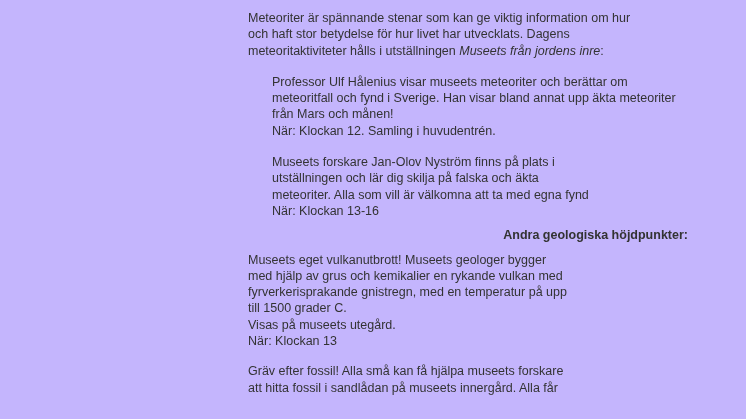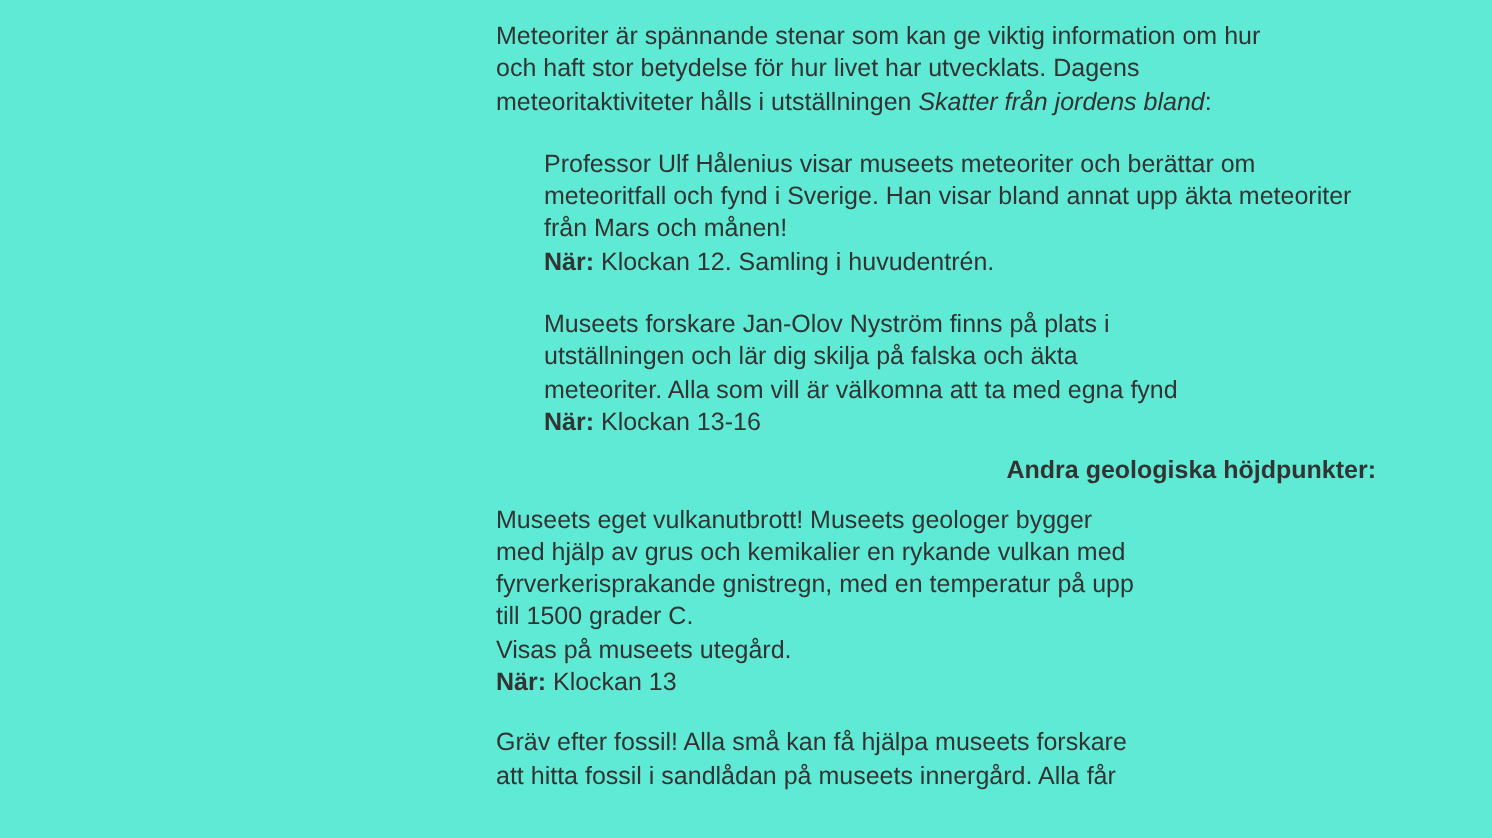--- a/index.html
+++ b/index.html
@@ -4,53 +4,53 @@
 <style>
   html, body {
     margin: 0;
     padding: 0;
     background: #ffffff;
   }
   .page {
     position: relative;
     width: 746px;
     height: 419px;
-    background: #5eead4;
+    background: #c4b5fd;
     overflow: hidden;
   }
   .doc {
     position: absolute;
     left: 248px;
     top: 10px;
     width: 440px;
     font-family: "Liberation Sans", sans-serif;
     font-size: 12.5px;
     line-height: 16.3px;
     color: #333333;
     letter-spacing: 0;
   }
   .para { margin: 0; }
   .gap-lg { margin-top: 15px; margin-left: 24px; }
   .gap-md { margin-top: 8px; }
   .gap-sm { margin-top: 14px; }
   .line { white-space: nowrap; }
-  .b { font-weight: bold; }
+  .b { font-weight: normal; }
   .i { font-style: italic; }
   .heading { font-weight: bold; text-align: right; }
 </style>
 </head>
 <body>
 
 <div class="page">
   <div class="doc">
 
     <div class="para">
       <div class="line">Meteoriter är spännande stenar som kan ge viktig information om hur</div>
       <div class="line">och haft stor betydelse för hur livet har utvecklats. Dagens</div>
-      <div class="line"><span>meteoritaktiviteter hålls i utställningen </span><span class="i">Skatter från jordens bland</span><span>:</span></div>
+      <div class="line"><span>meteoritaktiviteter hålls i utställningen </span><span class="i">Museets från jordens inre</span><span>:</span></div>
     </div>
 
     <div class="para gap-lg">
       <div class="line">Professor Ulf Hålenius visar museets meteoriter och berättar om</div>
       <div class="line">meteoritfall och fynd i Sverige. Han visar bland annat upp äkta meteoriter</div>
       <div class="line">från Mars och månen!</div>
       <div class="line"><span class="b">När:</span><span> Klockan 12. Samling i huvudentrén.</span></div>
     </div>
 
     <div class="para gap-lg">

